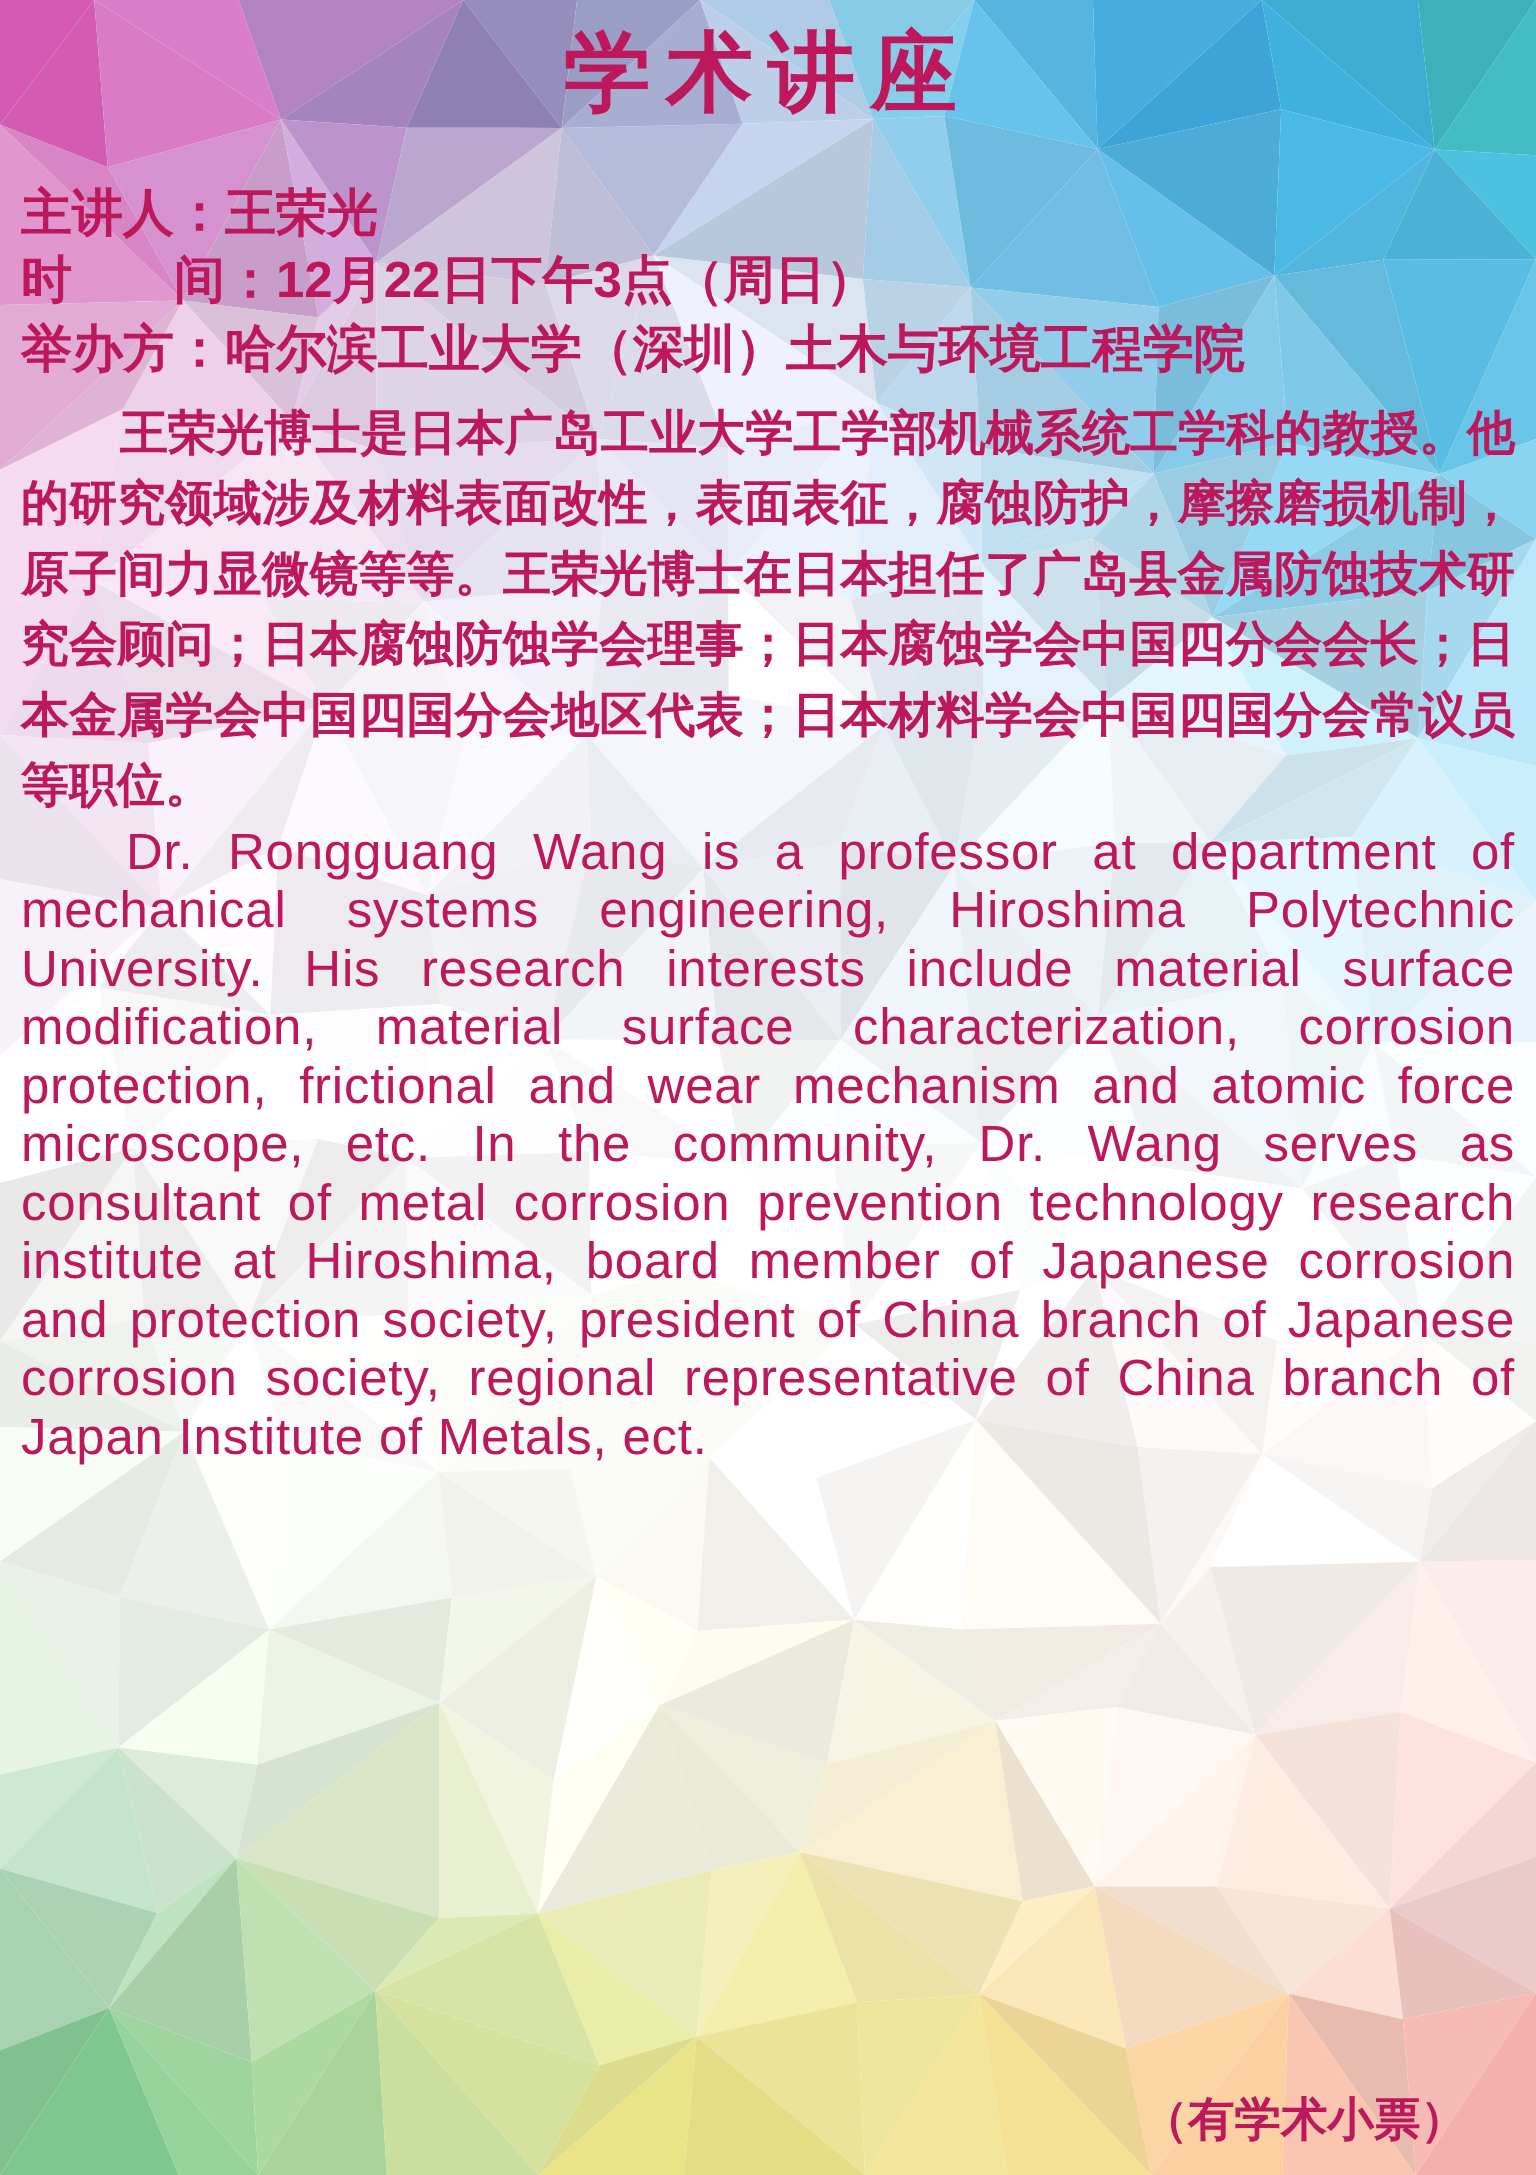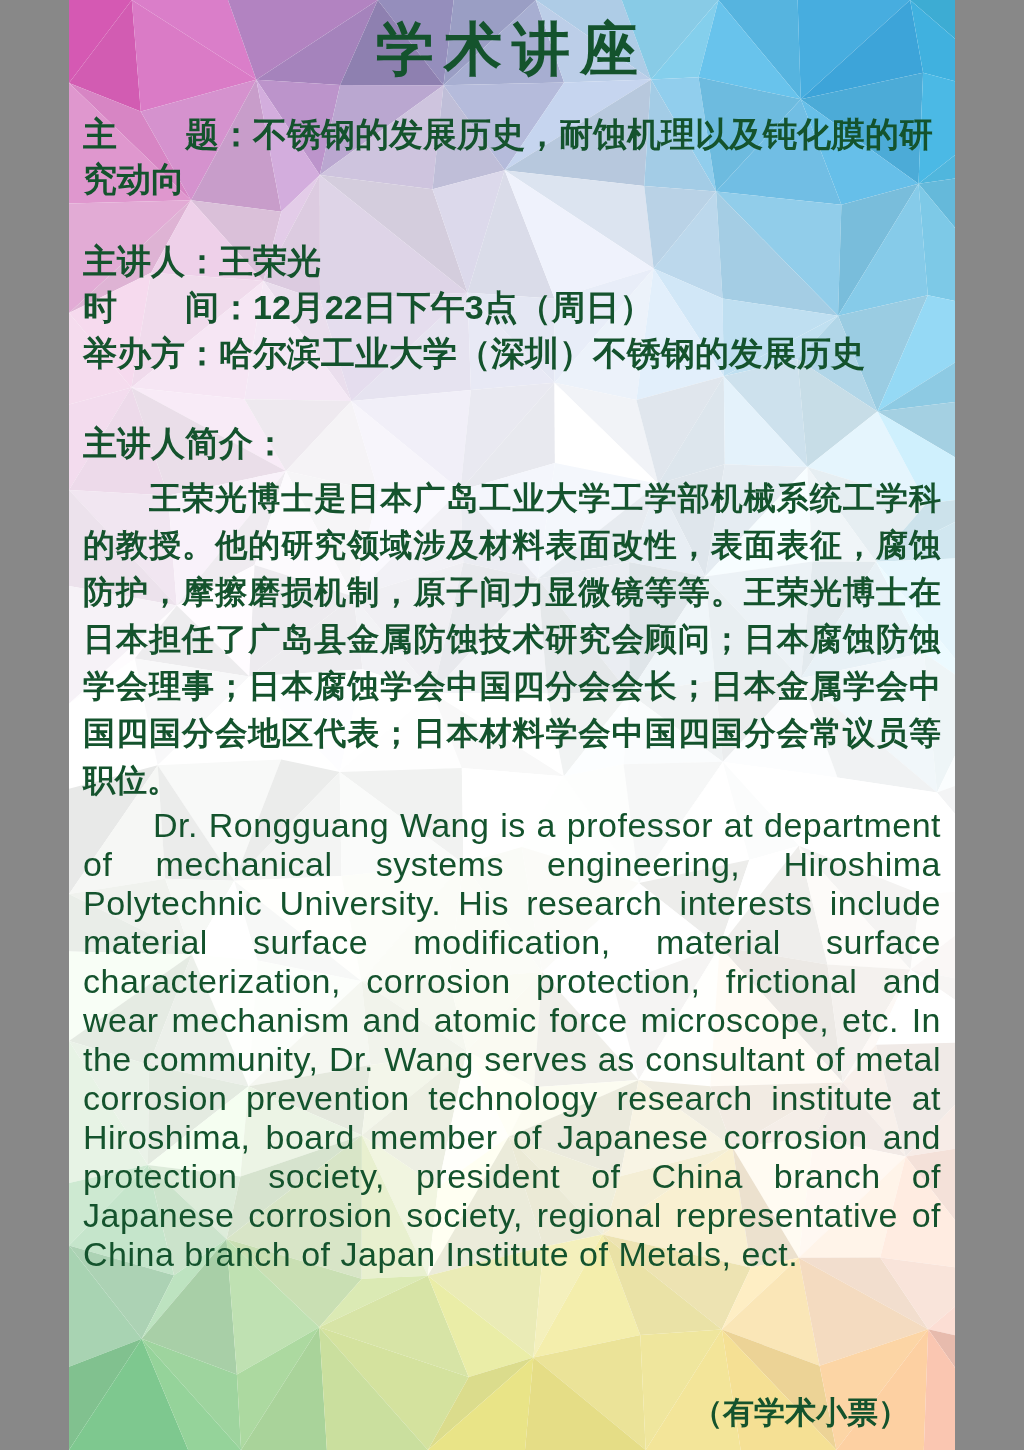--- a/index.html
+++ b/index.html
@@ -1,20 +1,20 @@
 <!DOCTYPE html>
 <html><head>
 <meta charset="utf-8">
 <style>
   html,body{margin:0;padding:0;background:#888;}
   .poster{
-    position:relative;width:886px;height:1450px;margin:0 auto;
+    position:relative;width:1024px;height:1450px;margin:0 auto;
     background:#ffffff;overflow:hidden;
     font-family:"Liberation Sans","DejaVu Sans",sans-serif;
-    color:#14532d;
+    color:#be185d;
   }
   #bg-mesh{position:absolute;left:0;top:0;width:1024px;height:1450px;display:block;}
   .content{position:absolute;left:0;top:0;right:0;bottom:0;padding:0 14px;z-index:1;}
   .page-title{
     margin:14px 0 0 0;text-align:center;
     font-size:58px;font-weight:700;letter-spacing:10px;line-height:1.2;
   }
   .cn{font-weight:700;font-size:34px;line-height:1.35;margin:0;}
   .subject-cn{margin-top:28px;}
   .subject-en{
@@ -371,31 +371,29 @@
       <polygon points="859.2,1329.2 854.8,1450.0 767.4,1450.0" fill="rgb(253,208,162)"></polygon>
       <polygon points="859.2,1329.2 935.3,1346.1 943.8,1450.0" fill="rgb(231,187,173)"></polygon>
       <polygon points="859.2,1329.2 943.8,1450.0 854.8,1450.0" fill="rgb(250,198,177)"></polygon>
       <polygon points="935.3,1346.1 1024.0,1328.5 943.8,1450.0" fill="rgb(247,187,181)"></polygon>
       <polygon points="1024.0,1328.5 1024.0,1450.0 943.8,1450.0" fill="rgb(243,176,172)"></polygon>
     </svg>
 
   <div class="content">
     <h1 class="page-title">学术讲座</h1>
 
-    <p class="cn subject-cn">主　　题：不锈钢的发展历史，耐蚀机理以及钝化膜的研究动向</p>
 
 
     <p class="cn speaker-line">主讲人：王荣光</p>
 
     <p class="cn info-line">时　　间：12月22日下午3点（周日）</p>
 
 
-    <p class="cn info-line">举办方：哈尔滨工业大学（深圳）不锈钢的发展历史</p>
-
-    <p class="cn bio-heading">主讲人简介：</p>
+    <p class="cn info-line">举办方：哈尔滨工业大学（深圳）土木与环境工程学院</p>
+
 
     <p class="bio-cn">王荣光博士是日本广岛工业大学工学部机械系统工学科的教授。他的研究领域涉及材料表面改性，表面表征，腐蚀防护，摩擦磨损机制，原子间力显微镜等等。王荣光博士在日本担任了广岛县金属防蚀技术研究会顾问；日本腐蚀防蚀学会理事；日本腐蚀学会中国四分会会长；日本金属学会中国四国分会地区代表；日本材料学会中国四国分会常议员等职位。</p>
 
     <p class="bio-en">Dr. Rongguang Wang is a professor at department of mechanical systems engineering, Hiroshima Polytechnic University. His research interests include material surface modification, material surface characterization, corrosion protection, frictional and wear mechanism and atomic force microscope, etc. In the community, Dr. Wang serves as consultant of metal corrosion prevention technology research institute at Hiroshima, board member of Japanese corrosion and protection society, president of China branch of Japanese corrosion society, regional representative of China branch of Japan Institute of Metals, ect.</p>
 
     <p class="ticket-note">（有学术小票）</p>
   </div>
 </div>
 
 </body></html>

